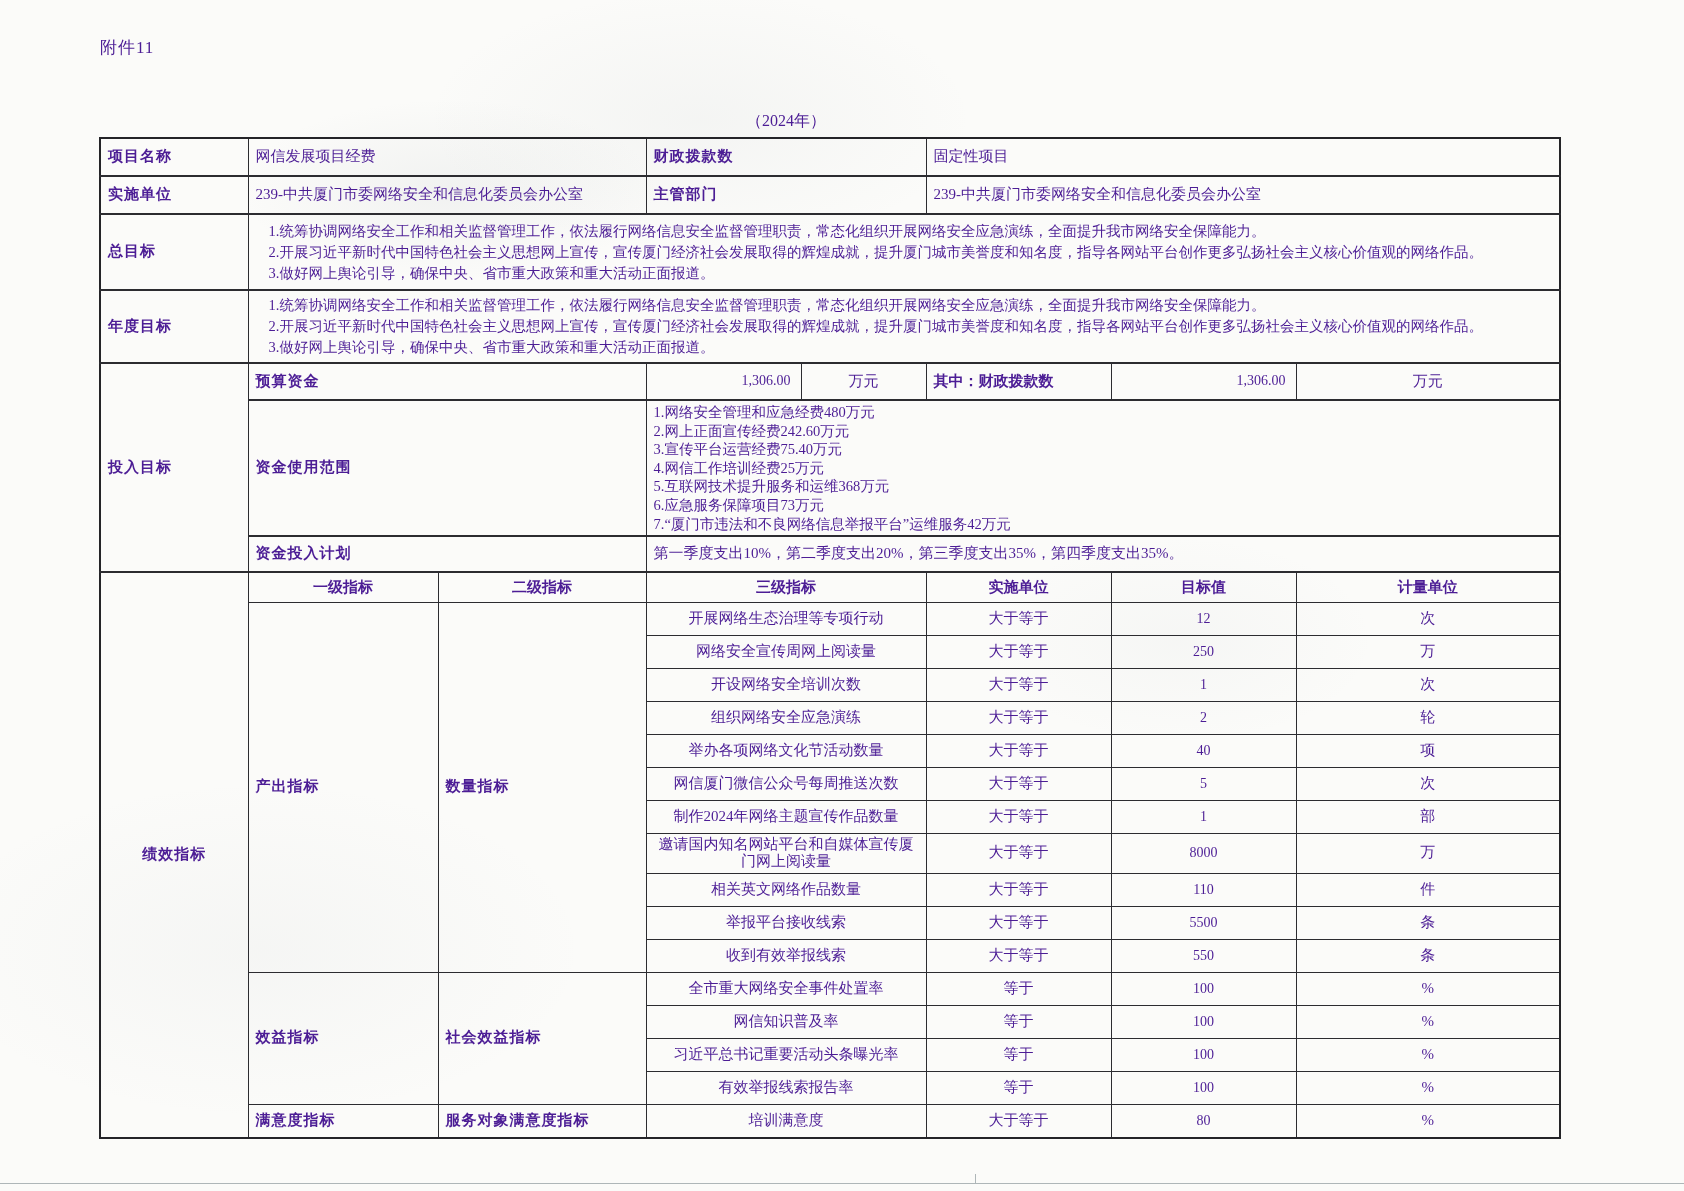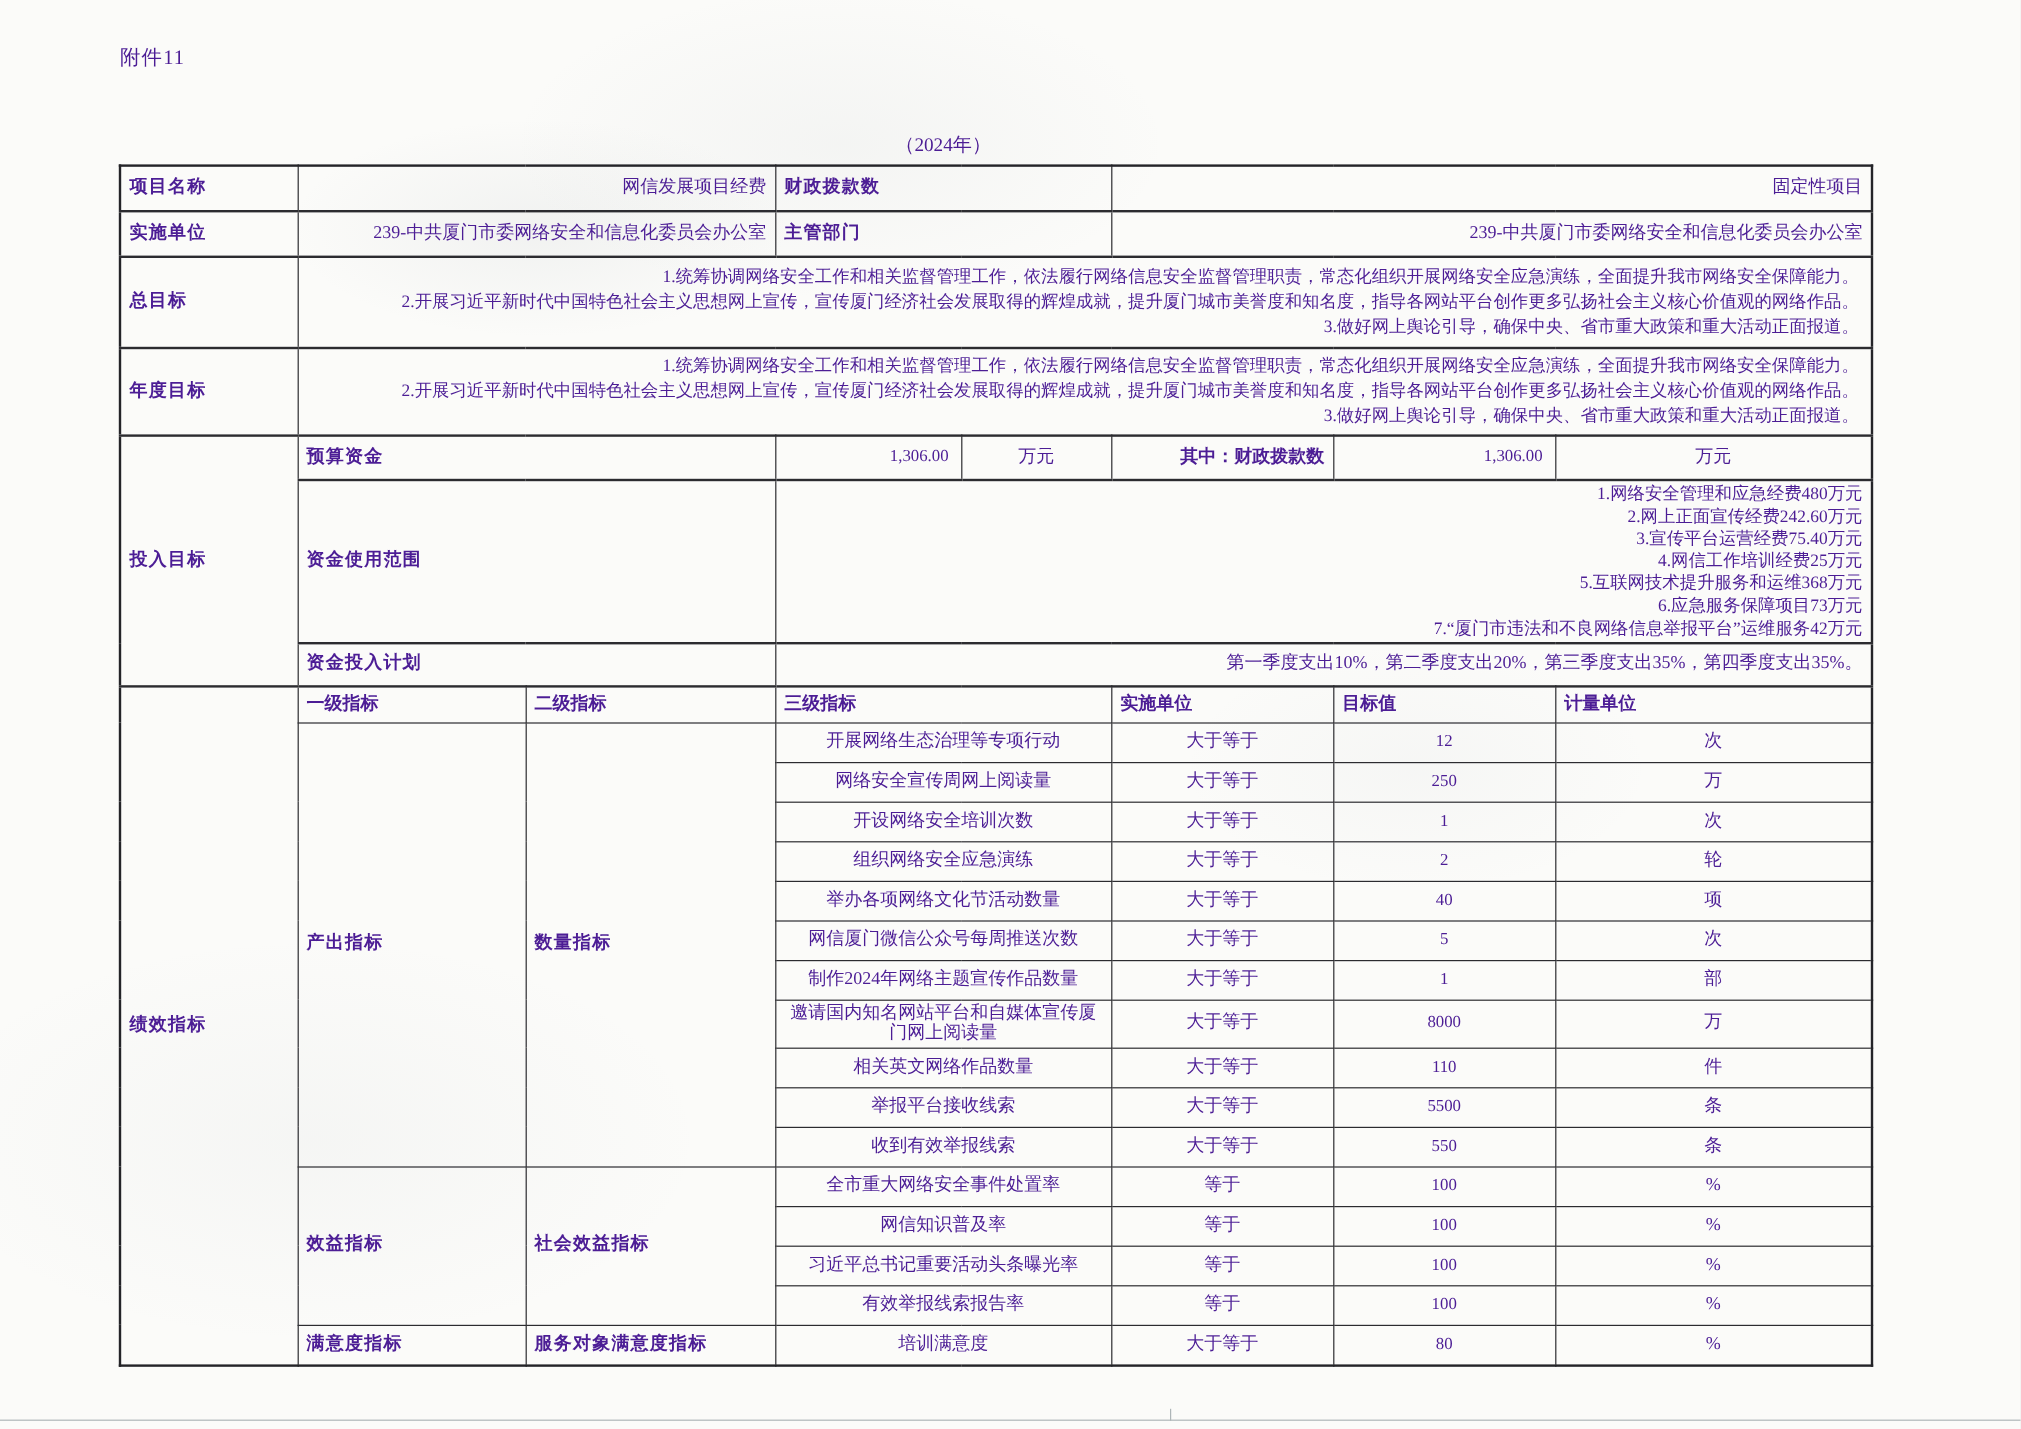--- a/index.html
+++ b/index.html
@@ -30,26 +30,26 @@
 
   table.doc { position:absolute; left:99px; top:137px; width:1460px;
               border-collapse:collapse; table-layout:fixed;
               border:2px solid #242428; }
   td { border:1px solid #2c2c30; padding:2px 7px; font-size:15px;
        vertical-align:middle; overflow:hidden; line-height:1.3; }
   tr.topsec > td { border-bottom-width:2px; }
   td.lbl { font-weight:bold; letter-spacing:1px; }
   td.ctr { text-align:center; }
   td.rt  { text-align:right; padding-right:10px; }
-  td.lf  { text-align:right; }
+  td.lf  { text-align:left; }
   td.num { font-size:14px; }
-  .goal td.body { padding:4px 10px 4px 4px; }
+  .goal td.body { padding:4px 10px 4px 20px; }
   .goal .gl { line-height:21px; font-size:14.5px; }
   .usage .ul { line-height:18.6px; font-size:14.5px; }
-  tr.hdr td { font-weight:bold; text-align:left;margin-left:40px; }
+  tr.hdr td { font-weight:bold; text-align:center;margin-left:40px; }
 
   tr.rh38{height:38px} tr.rh76{height:76px} tr.rh68{height:68px}
   tr.rh37{height:37px} tr.rh132{height:132px} tr.rh36{height:36px}
   tr.rh30{height:30px} tr.rh33{height:33px} tr.rh40{height:40px} tr.rh34{height:34px}
 
   .scan-line { position:absolute; left:0; top:1183px; width:100%; height:1px;
                background:#aeb6b8; }
   .scan-tick { position:absolute; left:975px; top:1174px; width:1px; height:10px;
                background:#aeb6b8; }
 </style>

